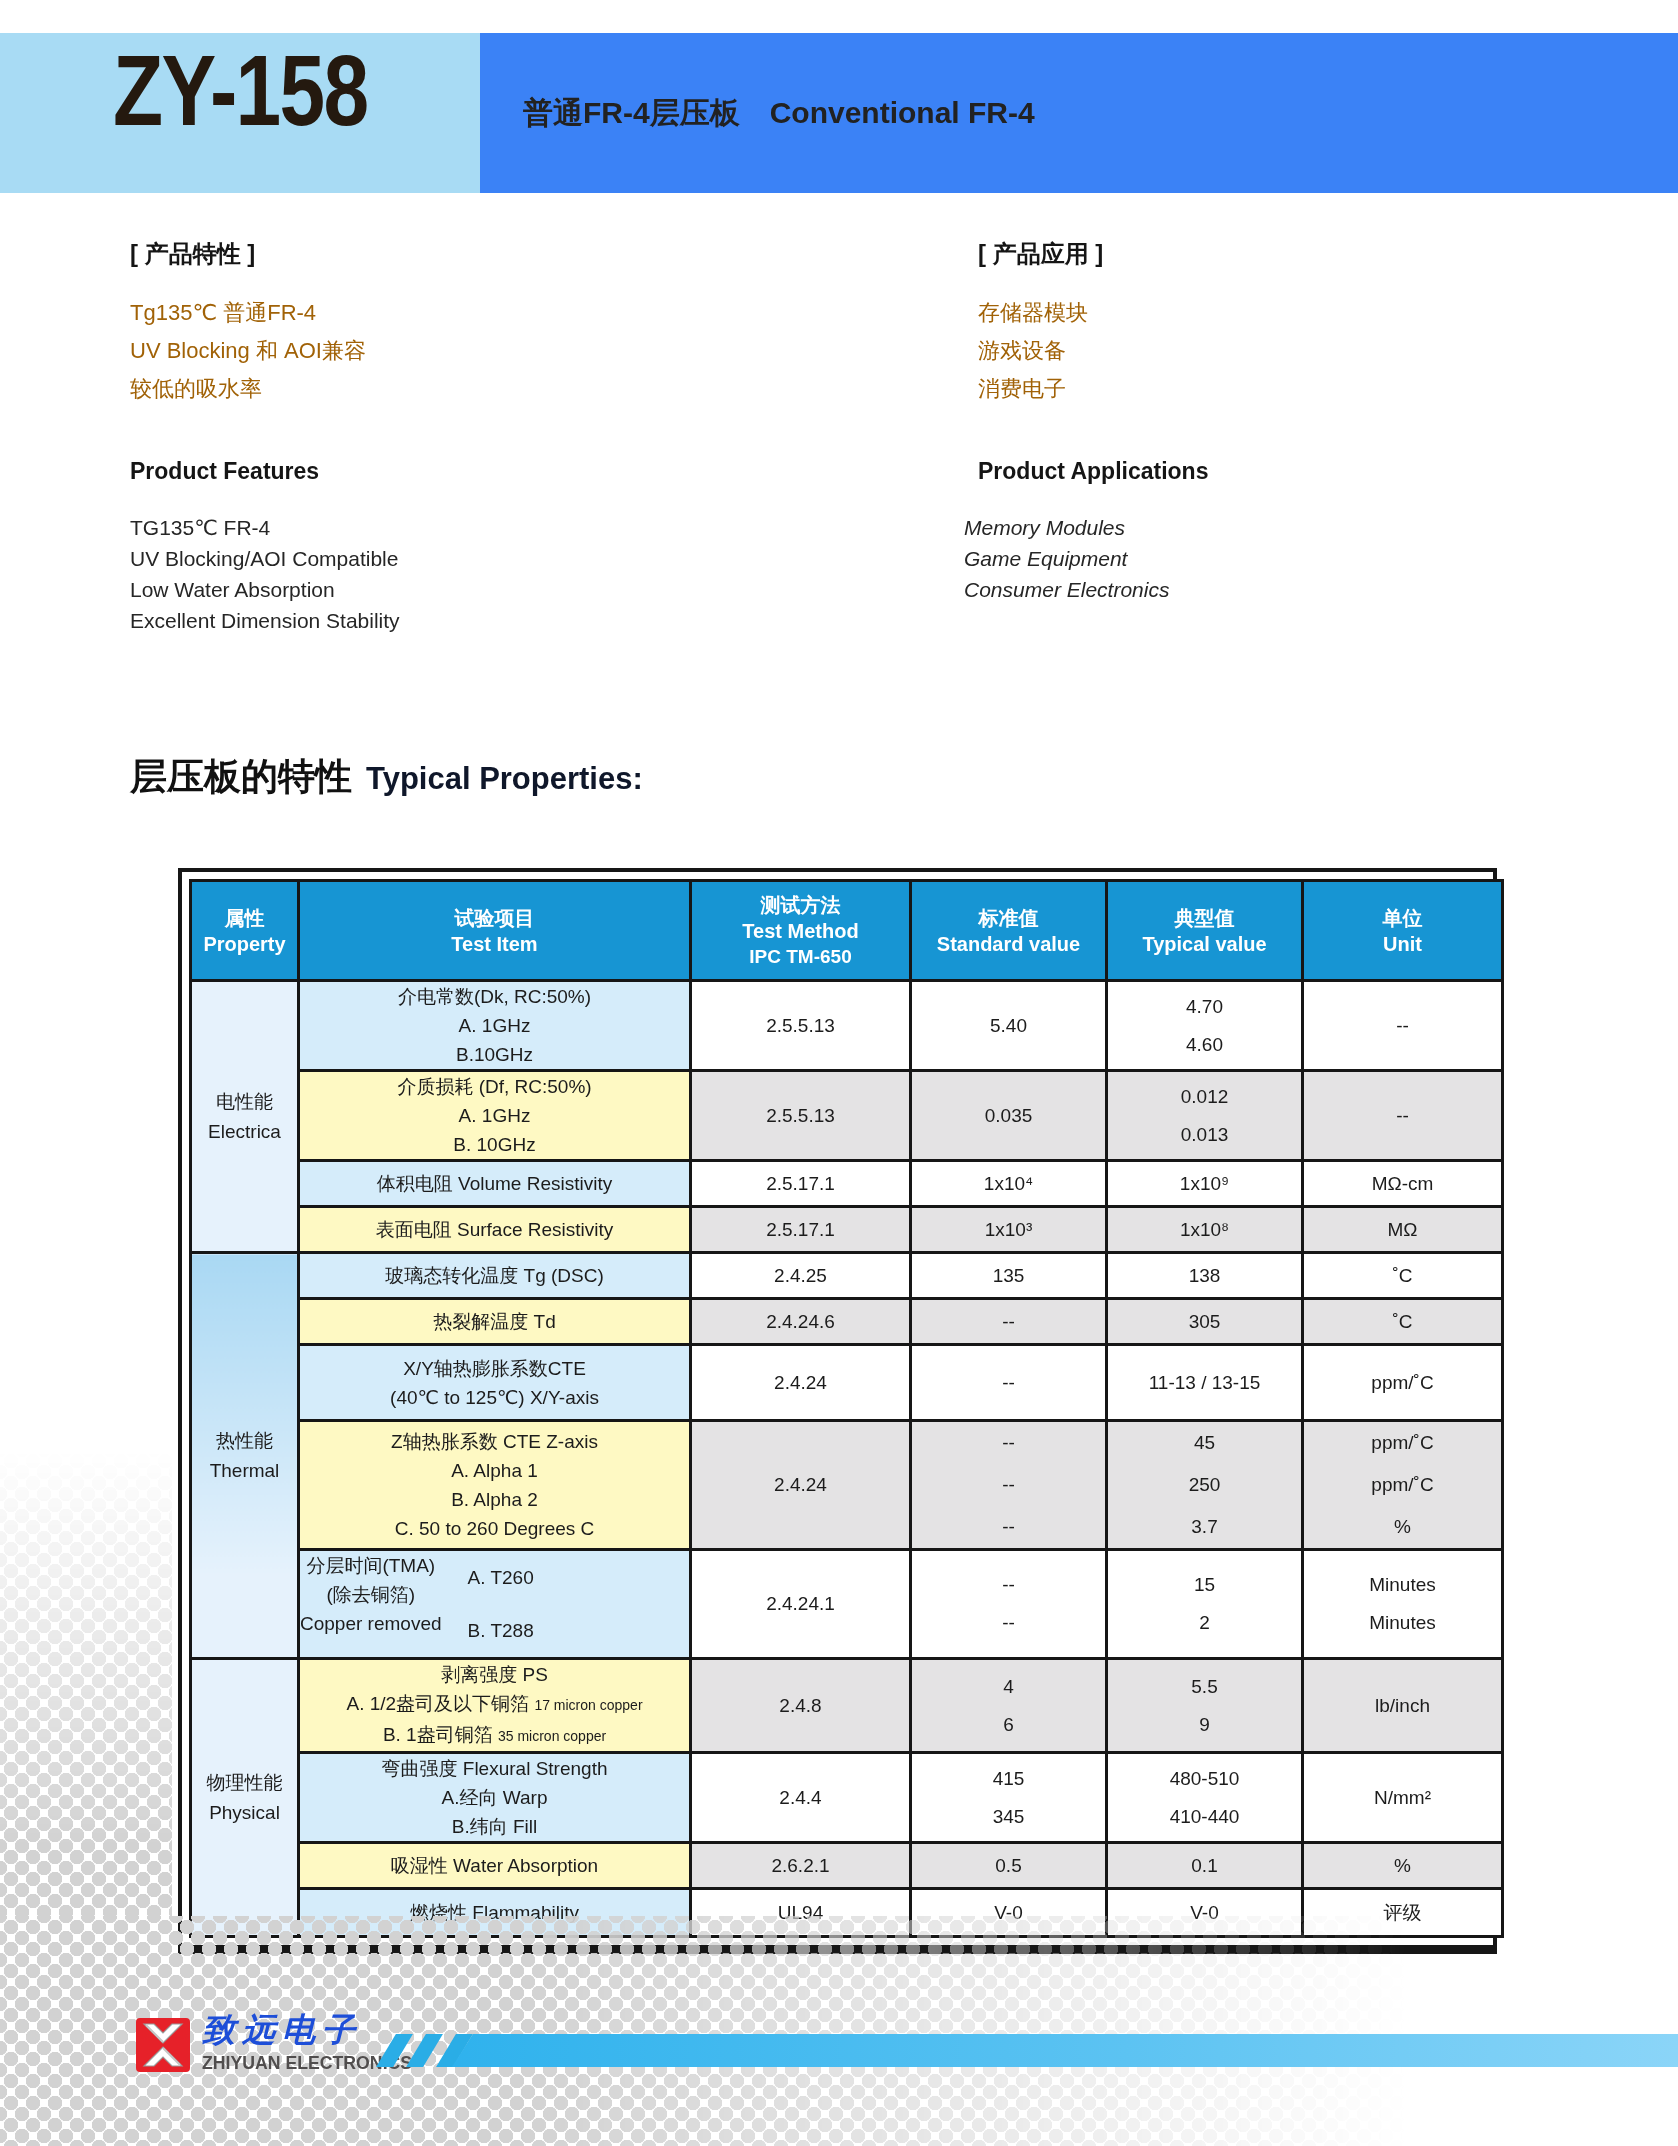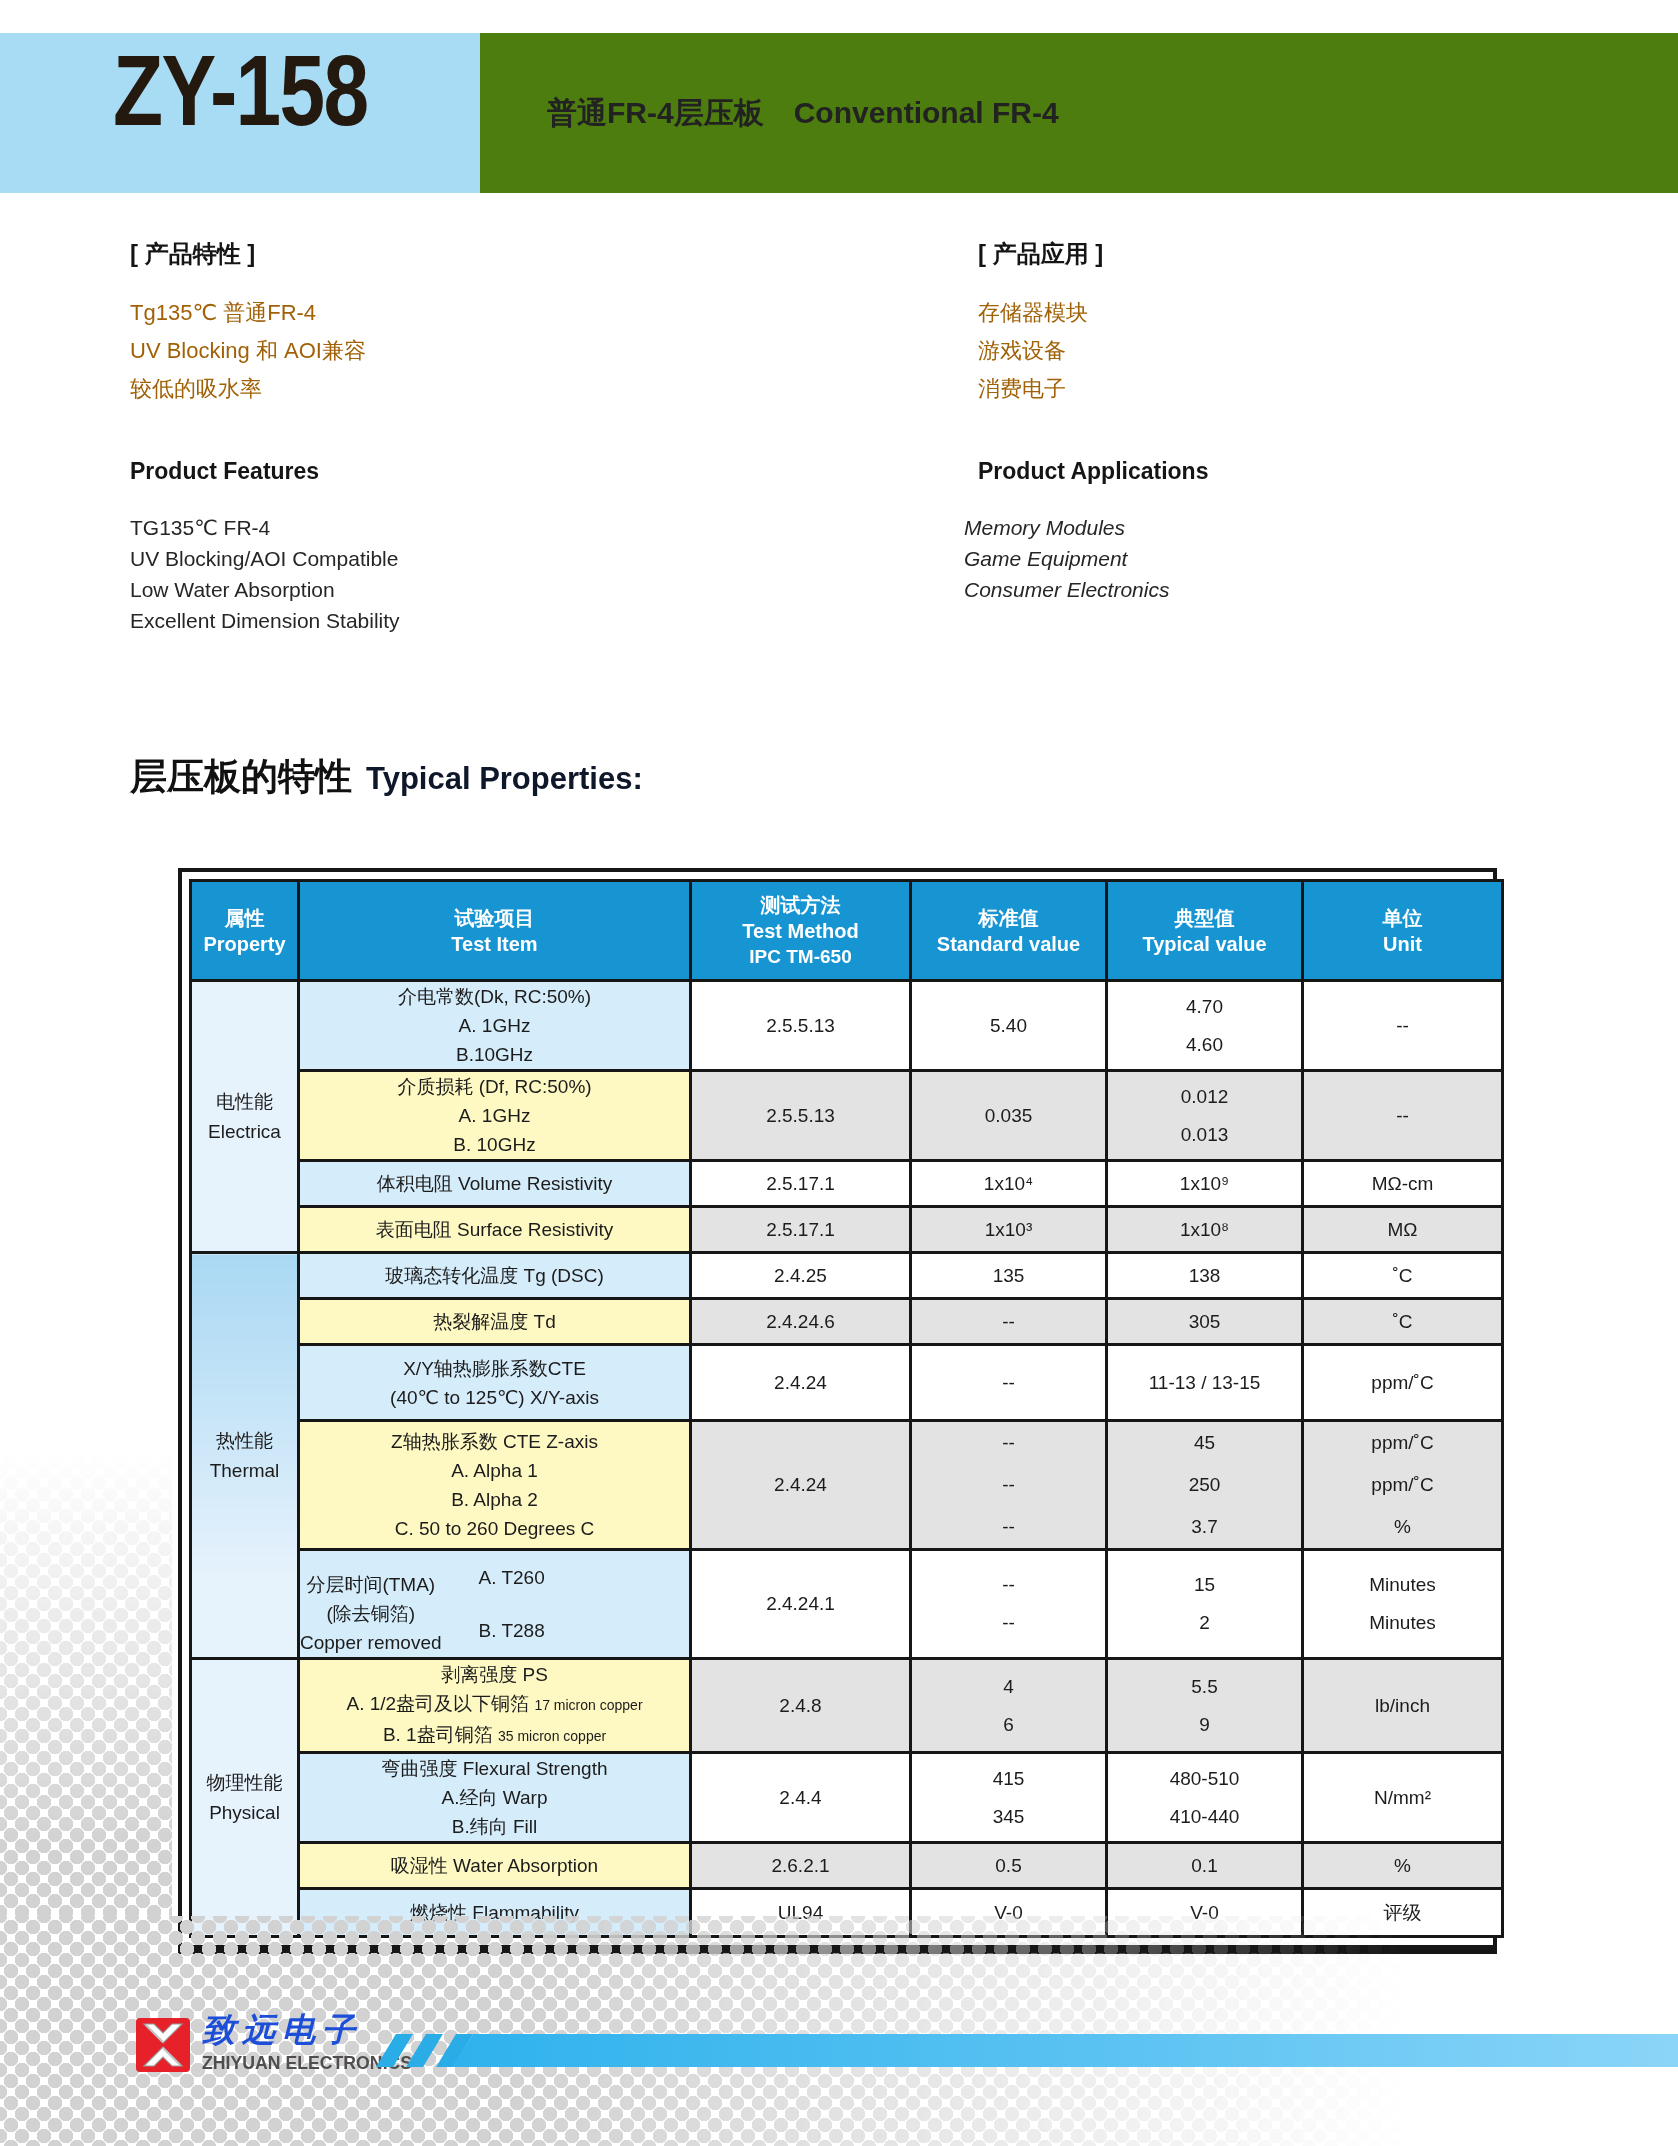--- a/index.html
+++ b/index.html
@@ -2,21 +2,21 @@
 <html><head>
 <meta charset="utf-8">
 <style>
   html,body{margin:0;padding:0;background:#ffffff;}
   .page{position:relative;width:1678px;height:2146px;background:#fff;overflow:hidden;
         font-family:"Liberation Sans","DejaVu Sans",sans-serif;color:#1c1c1c;}
 
   
   .banner{position:absolute;left:0;top:33px;width:1678px;height:160px;display:flex;}
   .banner-blue{width:480px;height:100%;background:#a8dbf4;display:flex;align-items:flex-start;justify-content:center;}
-  .banner-gray{flex:1;height:100%;background:#4d7c0f;display:flex;align-items:center;padding-left:24px;}
+  .banner-gray{flex:1;height:100%;background:#3b82f6;display:flex;align-items:center;}
   .model{font-size:100px;font-weight:800;color:#24190f;letter-spacing:-2px;transform:scaleX(.82);transform-origin:center;}
   .banner-sub{padding-left:43px;font-size:30px;font-weight:700;color:#222;display:flex;gap:30px;align-items:baseline;}
 
   
   .col-block{position:absolute;width:560px;}
   .blk-heading{font-size:24px;font-weight:700;color:#151515;}
   .blk-list-cn{margin-top:24px;}
   .blk-list-cn div{font-size:22px;line-height:38px;color:#a16207;}
   .blk-heading-en{position:absolute;font-size:23px;font-weight:700;color:#151515;}
   .blk-list-en{position:absolute;}
@@ -41,21 +41,21 @@
   td.prop-cell{background:#e6f2fc;font-size:20px;line-height:30px;}
   td.prop-thermal{background:linear-gradient(180deg,#a9d8f3 0%,#e6f2fc 80%);}
   td.item-cell{text-align:left;padding:6px 8px 6px 22px;line-height:29px;font-size:20px;}
   tr.L td.item-cell{background:#d5ecfa;}
   tr.L td.val{background:#ffffff;margin-top:20px;}
   tr.D td.item-cell{background:#fef9c3;}
   tr.D td.val{background:#e4e3e4;}
   .stack div{padding:8px 0;line-height:22px;}
   .stack3 div{padding:10px 0;line-height:22px;}
   .small-note{font-size:14px;}
-  .tma{display:flex;align-items:flex-end;gap:37px;}
+  .tma{display:flex;align-items:flex-start;gap:26px;}
   .tma .right div{padding:12px 0;}
 
   
   .dots{position:absolute;
         background-image:radial-gradient(circle,#d2d2d2 7px,rgba(0,0,0,0) 7.5px),
                          radial-gradient(circle,#d2d2d2 7px,rgba(0,0,0,0) 7.5px);
         background-size:22px 22px,22px 22px;background-position:0 0,11px 11px;}
   .dots-left{left:0;top:1450px;width:172px;height:466px;
         -webkit-mask-image:linear-gradient(to bottom,rgba(0,0,0,0) 0%,#000 85%);
         mask-image:linear-gradient(to bottom,rgba(0,0,0,0) 0%,#000 85%);}

